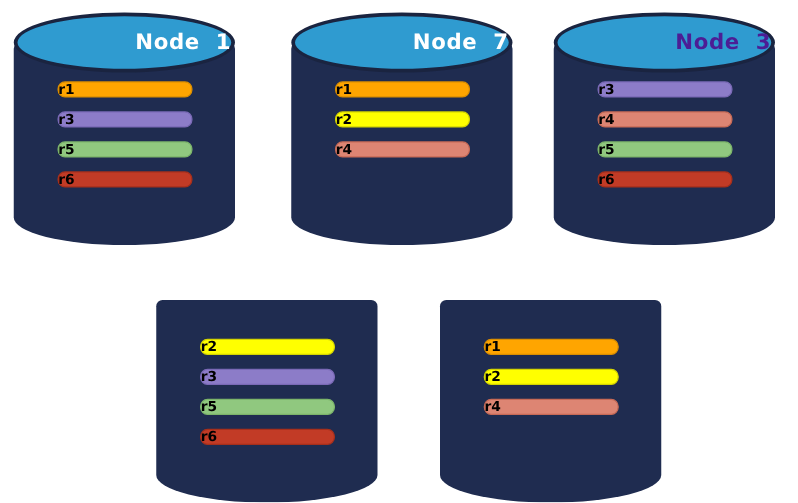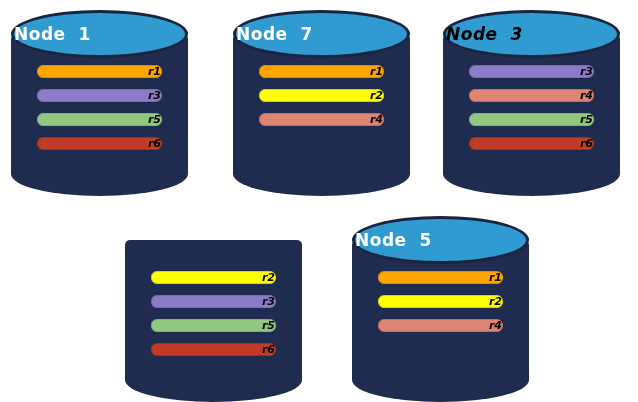--- a/index.html
+++ b/index.html
@@ -20,39 +20,39 @@
 
   .cyl-body {
     position: absolute; left: 0; right: 0; top: 26px; bottom: 0;
     border-radius: 5px 5px 50% 50% / 5px 5px 22px 22px;
   }
   .cyl-top {
     position: absolute; left: 0; right: 0; top: 2px; height: 48px;
     box-sizing: border-box;
     border: 3px solid;
     border-radius: 50%;
-    display: flex; align-items: center; justify-content: flex-start;
+    display: flex; align-items: center; justify-content: flex-end;
   }
   .cyl-title {
     font-weight: bold;
     font-size: 17px;
     letter-spacing: 0.5px;
     white-space: pre;
   }
   .bars {
     position: absolute; left: 0; right: 0; top: 57px;
     display: flex; flex-direction: column; align-items: center;
     gap: 11px;
   }
   .bar {
     box-sizing: border-box;
-    width: 125px; height: 13px;
+    width: 108px; height: 13px;
     border: 1px solid;
     border-radius: 6px;
-    display: flex; align-items: center; justify-content: flex-end; font-style: italic;
+    display: flex; align-items: center; justify-content: flex-start;
   }
   .bar-label {
     font-weight: bold;
     font-size: 11px;
     line-height: 1;
   }
 </style>
 </head>
 <body>
 
@@ -93,21 +93,21 @@
       </div>
       <div class="bar" style="background-color: rgb(221, 133, 115); border-color: rgb(199, 106, 86);">
         <span class="bar-label" style="color: rgb(0, 0, 0);">r4</span>
       </div>
     </div>
   </div>
 
   <div class="node node-3">
     <div class="cyl-body" style="background-color: rgb(31, 44, 80);"></div>
     <div class="cyl-top" style="background-color: rgb(47, 155, 208); border-color: rgb(26, 36, 64);">
-      <span class="cyl-title" style="color: #000000; font-style: italic;">Node  3</span>
+      <span class="cyl-title" style="color: #4c1d95;">Node  3</span>
     </div>
     <div class="bars">
       <div class="bar" style="background-color: rgb(140, 124, 200); border-color: rgb(122, 105, 182);">
         <span class="bar-label" style="color: rgb(0, 0, 0);">r3</span>
       </div>
       <div class="bar" style="background-color: rgb(221, 133, 115); border-color: rgb(199, 106, 86);">
         <span class="bar-label" style="color: rgb(0, 0, 0);">r4</span>
       </div>
       <div class="bar" style="background-color: rgb(144, 200, 127); border-color: rgb(124, 180, 106);">
         <span class="bar-label" style="color: rgb(0, 0, 0);">r5</span>
@@ -131,23 +131,20 @@
         <span class="bar-label" style="color: rgb(0, 0, 0);">r5</span>
       </div>
       <div class="bar" style="background-color: rgb(194, 59, 38); border-color: rgb(166, 47, 27);">
         <span class="bar-label" style="color: rgb(0, 0, 0);">r6</span>
       </div>
     </div>
   </div>
 
   <div class="node node-5">
     <div class="cyl-body" style="background-color: rgb(31, 44, 80);"></div>
-    <div class="cyl-top" style="background-color: rgb(47, 155, 208); border-color: rgb(26, 36, 64);">
-      <span class="cyl-title" style="color: rgb(255, 255, 255);">Node  5</span>
-    </div>
     <div class="bars">
       <div class="bar" style="background-color: rgb(255, 165, 0); border-color: rgb(219, 142, 0);">
         <span class="bar-label" style="color: rgb(0, 0, 0);">r1</span>
       </div>
       <div class="bar" style="background-color: rgb(255, 255, 0); border-color: rgb(212, 212, 0);">
         <span class="bar-label" style="color: rgb(0, 0, 0);">r2</span>
       </div>
       <div class="bar" style="background-color: rgb(221, 133, 115); border-color: rgb(199, 106, 86);">
         <span class="bar-label" style="color: rgb(0, 0, 0);">r4</span>
       </div>

